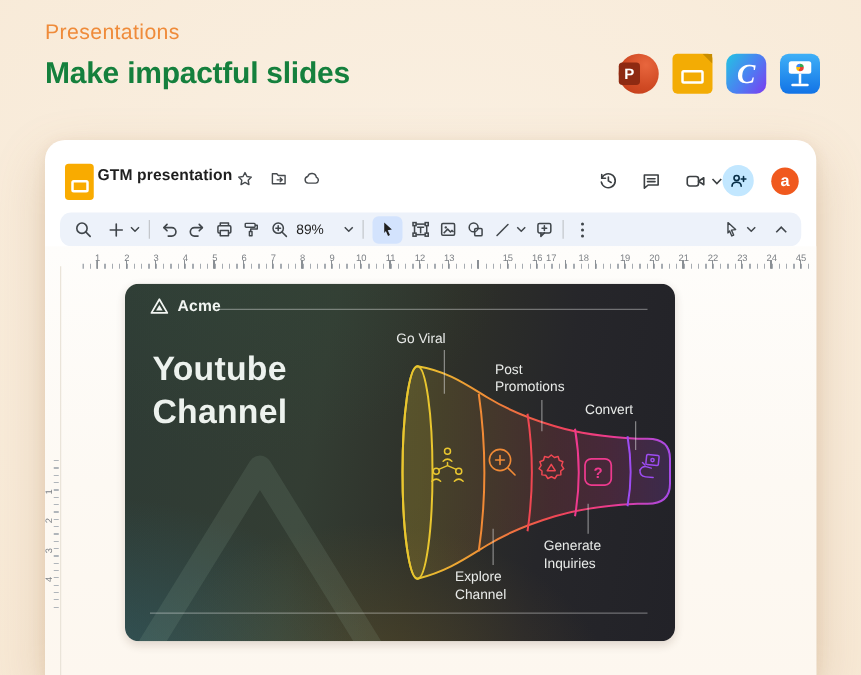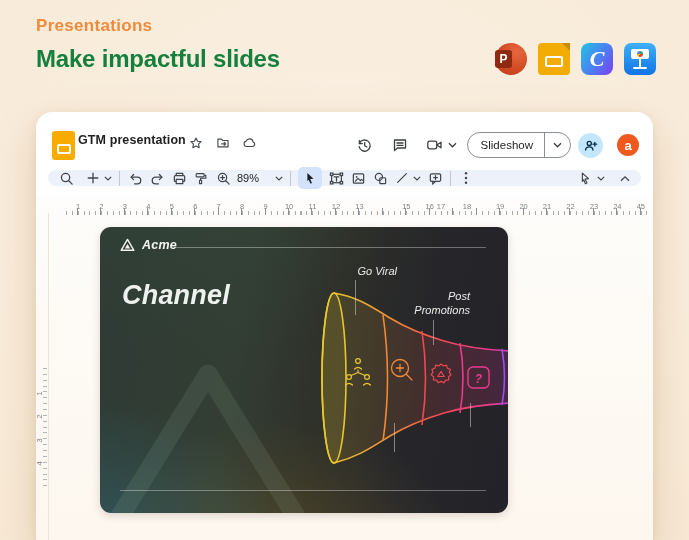--- a/index.html
+++ b/index.html
@@ -2,21 +2,21 @@
 <html><head>
 <meta charset="utf-8">
 <style>
   * { margin:0; padding:0; box-sizing:border-box; }
   html,body { width:689px; height:540px; }
   body { font-family:"Liberation Sans", sans-serif; position:relative; overflow:hidden;
          background: radial-gradient(130% 130% at 50% 35%, #faf0e2 0%, #f7e8d4 70%, #f1ddc3 100%); }
   .abs { position:absolute; }
 
   
-  .eyebrow { left:36px; top:16px; font-size:17px; font-weight:700; letter-spacing:.3px; }
+  .eyebrow { left:36px; top:16px; font-size:17px; font-weight:400; letter-spacing:.3px; }
   .headline { left:36px; top:45px; font-size:24px; font-weight:700; color:#15803d; letter-spacing:-0.2px; }
   .appicons { right:33px; top:43px; display:flex; gap:11px; align-items:center; }
   .appicon { width:32px; height:32px; position:relative; display:block; }
   .ppt-circle { position:absolute; inset:0; border-radius:50%;
     background: radial-gradient(circle at 68% 28%, #e8663d 0%, #d04a24 55%, #bf3a17 100%); }
   .ppt-tag { position:absolute; left:0; top:7px; width:17px; height:18px; border-radius:3px;
     background:#8e2a12; color:#fff; font-size:12px; font-weight:700; display:flex; align-items:center; justify-content:center; }
   .slides-app { background:#f3ac04; border-radius:4px; }
   .slides-app .fold { position:absolute; right:0; top:0; width:8px; height:8px;
      background:#c88d00; clip-path:polygon(0 0, 100% 0, 100% 100%); }
@@ -48,21 +48,21 @@
   .tb-icon { width:18px; height:18px; display:flex; align-items:center; justify-content:center; }
   .slideshow-btn { display:flex; align-items:center; height:26px; border:1px solid #8a8f94; border-radius:13px; background:#fff; margin:0 7px 0 10px; }
   .slideshow-btn .lbl { padding:0 11px 0 13px; font-size:11.5px; font-weight:500; color:#1f1f1f; }
   .slideshow-btn .divider { width:1px; height:25px; background:#8a8f94; }
   .slideshow-btn .caret { padding:0 8px; display:flex; }
   .share-btn { width:25px; height:25px; border-radius:50%; background:#c2e7ff; display:flex; align-items:center; justify-content:center; margin-right:14px; }
   .avatar { width:22px; height:22px; border-radius:50%; background:#f0591e; color:#fff; font-size:13px; font-weight:700;
      display:flex; align-items:center; justify-content:center; }
 
   
-  .toolbar { left:12px; top:58px; width:593px; height:16px; background:#edf2fa; border-radius:9px;
+  .toolbar { left:12px; top:58px; width:593px; height:27px; background:#edf2fa; border-radius:9px;
      display:flex; align-items:center; padding:0 8px 0 10px; }
   .ticon { width:16px; height:16px; display:flex; align-items:center; justify-content:center; flex:0 0 auto; }
   .tgap { margin-left:6px; }
   .tdivider { width:1px; height:15px; background:#c4c7cc; margin-left:7px; }
   .tdivider + * { margin-left:7px !important; }
   .zoom-label { font-size:11px; color:#1f1f1f; margin-left:6px; }
   .sel-tool { background:#d3e3fd; border-radius:5px; width:24px; height:22px; display:flex; align-items:center; justify-content:center; }
   .toolbar .spacer { flex:1; }
   svg.ic { display:block; }
 
@@ -73,35 +73,35 @@
   .h-ticks { position:absolute; left:30px; top:14px; width:582px; height:4px;
      background:repeating-linear-gradient(90deg, #a6abb1 0 1px, transparent 1px 5.8625px); }
   .h-ticks2 { position:absolute; left:41px; top:11px; width:582px; height:7px;
      background:repeating-linear-gradient(90deg, #8a8f94 0 1px, transparent 1px 23.45px); }
   .vrn { position:absolute; left:1px; font-size:7.5px; color:#7d8186; transform:rotate(-90deg); }
   .v-ticks { position:absolute; left:7px; top:171px; width:4px; height:120px;
      background:repeating-linear-gradient(180deg, #b0b5ba 0 1px, transparent 1px 5.8625px); }
   .v-line { position:absolute; left:11.5px; top:16px; bottom:0; width:1px; background:#eae4d9; }
 
   
-  .slide { left:64px; top:30px; width:408px; height:286px; border-radius:11px; overflow:hidden;
+  .slide { left:64px; top:30px; width:440px; height:286px; border-radius:11px; overflow:hidden;
     box-shadow:0 3px 8px rgba(60,40,20,.16);
     background:
       radial-gradient(95% 95% at -6% 112%, rgba(52,108,122,.55) 0%, rgba(52,108,122,0) 55%),
       radial-gradient(75% 85% at 44% 118%, rgba(118,96,42,.45) 0%, rgba(118,96,42,0) 60%),
       radial-gradient(80% 100% at 22% -12%, rgba(52,72,58,.5) 0%, rgba(52,72,58,0) 60%),
-      linear-gradient(100deg, #2e3b35 0%, #333d33 35%, #2e3029 55%, #26262a 75%, #222228 100%); font-style: italic; }
+      linear-gradient(100deg, #2e3b35 0%, #333d33 35%, #2e3029 55%, #26262a 75%, #222228 100%); }
   .watermark { position:absolute; left:-25px; top:112px; }
   .brand-row { position:absolute; left:20px; top:11px; display:flex; align-items:center; gap:7px; }
   .brand-name { color:#f2f5f2; font-size:12.5px; font-weight:700; letter-spacing:.2px; }
   .brand-line { position:absolute; left:75px; right:22px; top:19.5px; height:1px; background:rgba(255,255,255,.35); }
   .slide-bottom-line { position:absolute; left:20px; right:22px; top:263px; height:1px; background:rgba(255,255,255,.35); }
   .slide-title { position:absolute; left:22px; top:51px; font-size:27px; line-height:34px; font-weight:700; color:#edf2ee; letter-spacing:.2px; }
   .funnel-wrap { position:absolute; left:210px; top:28px; width:250px; height:230px; }
-  .flabel { position:absolute; text-align:right; font-size:11px; line-height:13.5px; color:#e9ebe9; transform:translateX(-50%); }
+  .flabel { position:absolute; text-align:left; font-size:11px; line-height:13.5px; color:#e9ebe9; transform:translateX(-50%); }
   .fline { position:absolute; width:1px; background:rgba(225,225,225,.5); }
 </style>
 </head>
 <body>
 
 <div class="abs eyebrow" style="color:#ef8b3a">Presentations</div>
 <div class="abs headline">Make impactful slides</div>
 
 <div class="abs appicons">
   <span class="appicon">
@@ -165,29 +165,20 @@
     <span class="tb-icon">
       <svg class="ic" width="17" height="16" viewBox="0 0 17 16" fill="none" stroke="#3c4043" stroke-width="1.3" stroke-linejoin="round">
         <rect x="1.8" y="4.2" width="9" height="7.6" rx="2"></rect>
         <path d="M10.8 8 L15 5.2 v5.6 Z"></path>
       </svg>
     </span>
     <span style="margin-left:4px; display:flex;">
       <svg class="ic" width="9" height="6" viewBox="0 0 9 6">
           <path d="M1 1.2 L4.5 4.8 L8 1.2" fill="none" stroke="#3c4043" stroke-width="1.3"></path>
         </svg>
-    </span>
-    <span class="slideshow-btn">
-      <span class="lbl">Slideshow</span>
-      <span class="divider"></span>
-      <span class="caret">
-        <svg class="ic" width="9" height="6" viewBox="0 0 9 6">
-            <path d="M1 1.2 L4.5 4.8 L8 1.2" fill="none" stroke="#3c4043" stroke-width="1.3"></path>
-          </svg>
-      </span>
     </span>
     <span class="share-btn">
       <svg class="ic" width="15" height="15" viewBox="0 0 16 16" fill="none" stroke="#062e47" stroke-width="1.4" stroke-linecap="round">
         <circle cx="6.7" cy="5.8" r="2.2"></circle>
         <path d="M2.8 12.8 c0-2.1 1.7-3.4 3.9-3.4 s3.9 1.3 3.9 3.4"></path>
         <path d="M12.6 4.6 v4 M10.6 6.6 h4"></path>
       </svg>
     </span>
     <span class="avatar">a</span>
   </div>
@@ -370,20 +361,21 @@
       </svg>
       <div class="brand-row">
         <svg width="15" height="14" viewBox="0 0 16 15">
           <path d="M8 1.5 L14.8 13.2 H1.2 Z" fill="none" stroke="#f2f5f2" stroke-width="1.5" stroke-linejoin="round"></path>
           <path d="M8 6.5 L10.8 11.2 H5.2 Z" fill="#f2f5f2"></path>
         </svg>
         <span class="brand-name">Acme</span>
       </div>
       <div class="brand-line"></div>
       <div class="slide-title">
+        <div>Youtube</div>
         <div>Channel</div>
       </div>
 
       <div class="funnel-wrap">
         <svg width="250" height="230" viewBox="0 0 250 230">
           <defs>
             <linearGradient id="hornStroke" x1="24" y1="0" x2="232" y2="0" gradientUnits="userSpaceOnUse">
               <stop offset="0" stop-color="#e9c62f"></stop>
               <stop offset="0.28" stop-color="#f08a36"></stop>
               <stop offset="0.52" stop-color="#ef4752"></stop>
@@ -451,20 +443,22 @@
 
       <div class="flabel" style="left:257px; top:38px; width:80px;">Go Viral</div>
       <div class="fline" style="left:255px; top:53px; height:35px;"></div>
 
       <div class="flabel" style="left:333px; top:63px; width:74px;">Post Promotions</div>
       <div class="fline" style="left:333px; top:93px; height:25px;"></div>
 
       <div class="flabel" style="left:408px; top:95px; width:80px;">Convert</div>
       <div class="fline" style="left:408px; top:110px; height:23px;"></div>
 
+      <div class="flabel" style="left:294px; top:229px; width:60px;">Explore Channel</div>
       <div class="fline" style="left:294px; top:196px; height:29px;"></div>
 
+      <div class="flabel" style="left:370px; top:204px; width:70px;">Generate Inquiries</div>
       <div class="fline" style="left:370px; top:176px; height:24px;"></div>
 
       <div class="slide-bottom-line"></div>
     </div>
   </div>
 </div>
 
 </body></html>

